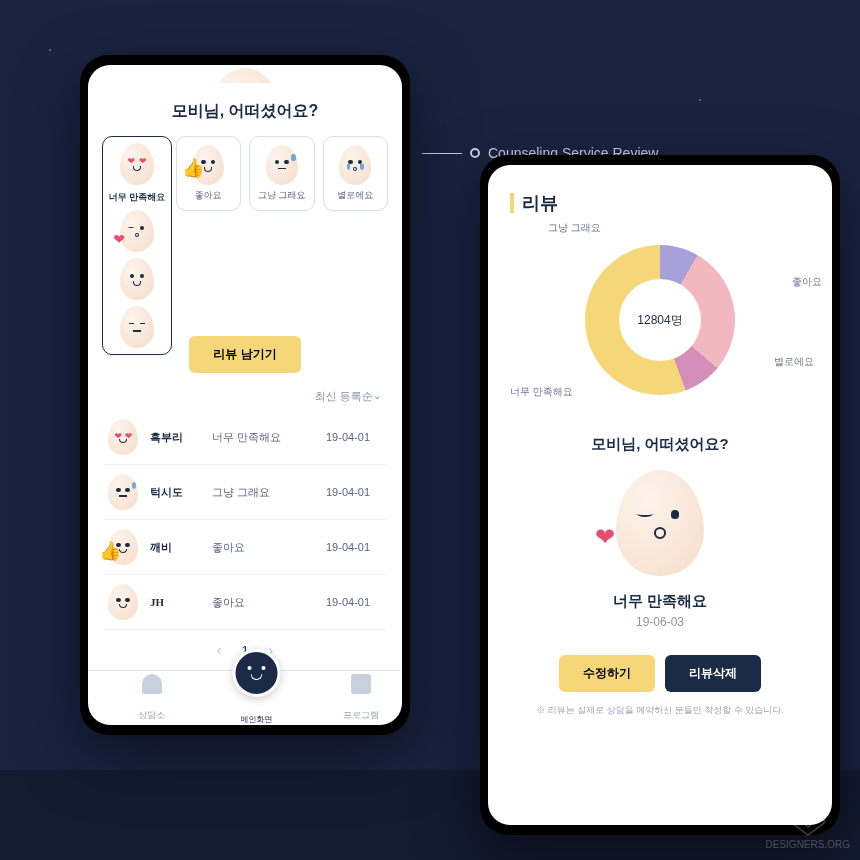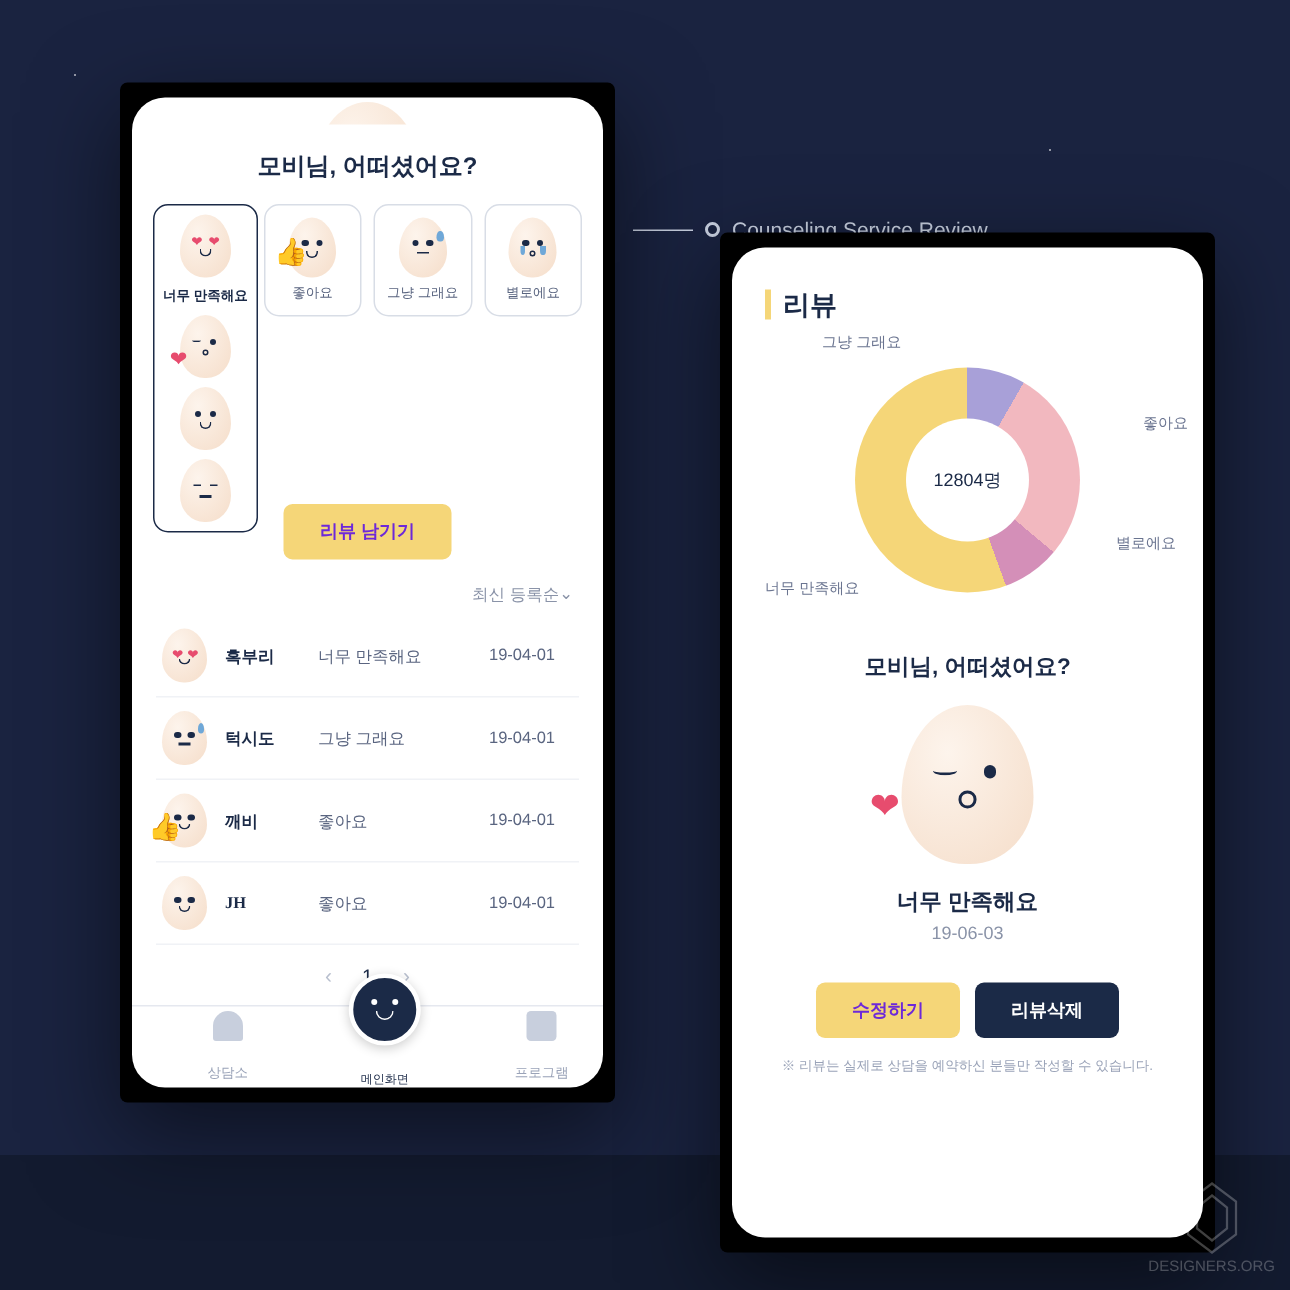--- a/index.html
+++ b/index.html
@@ -1,23 +1,23 @@
 <!DOCTYPE html>
 <html><head>
 <meta charset="utf-8">
 <style>
   * { box-sizing: border-box; margin: 0; padding: 0; font-family: -apple-system, BlinkMacSystemFont, "Segoe UI", sans-serif; }
   body { background: #1a2340; width: 860px; height: 860px; overflow: hidden; position: relative; }
   .bg-stars { position: absolute; inset: 0; background: #1a2340; }
   .bg-stars::before { content: ''; position: absolute; inset: 0; background-image: radial-gradient(1px 1px at 50px 50px, #fff, transparent), radial-gradient(1px 1px at 150px 120px, #fff, transparent), radial-gradient(1px 1px at 300px 80px, #fff, transparent), radial-gradient(1px 1px at 500px 200px, #fff, transparent), radial-gradient(1px 1px at 700px 100px, #fff, transparent), radial-gradient(1px 1px at 800px 300px, #fff, transparent); }
   .bg-city { position: absolute; bottom: 0; left: 0; right: 0; height: 90px; background: #0f1626; opacity: 0.6; }
   
-  .phone { position: absolute; background: #000; border-radius: 5px; padding: 10px 8px; box-shadow: 0 20px 60px rgba(0,0,0,0.5); }
+  .phone { position: absolute; background: #000; border-radius: 28px; padding: 10px 8px; box-shadow: 0 20px 60px rgba(0,0,0,0.5); }
   .phone-left { width: 330px; height: 680px; top: 55px; left: 80px; }
-  .phone-right { width: 330px; height: 680px; top: 155px; left: 480px; }
+  .phone-right { width: 360px; height: 680px; top: 155px; left: 480px; }
   .screen { background: #fff; border-radius: 22px; width: 100%; height: 100%; overflow: hidden; display: flex; flex-direction: column; }
   
   .annotation { position: absolute; color: #c8d0e0; font-size: 14px; left: 470px; top: 145px; display: flex; align-items: center; gap: 8px; }
   .annotation-dot { width: 10px; height: 10px; border: 2px solid #c8d0e0; border-radius: 50%; background: #1a2340; }
   .annotation-line { width: 40px; height: 1px; background: #c8d0e0; margin-left: -48px; }
   
   .peek-egg { height: 18px; display: flex; justify-content: center; align-items: flex-end; overflow: hidden; }
   .peek-egg .egg-body { width: 70px; height: 80px; margin-bottom: -65px; }
   
   .title { text-align: center; font-weight: 700; color: #1b2a47; font-size: 16px; padding: 18px 0 14px; }
@@ -41,21 +41,21 @@
   .mouth-o { position: absolute; width: 14%; height: 11%; border: 1.4px solid #1b2a47; border-radius: 50%; left: 43%; top: 54%; }
   .mouth-flat { position: absolute; width: 24%; height: 1.4px; background: #1b2a47; left: 38%; top: 58%; }
   .sweat { position: absolute; width: 14%; height: 18%; background: #6fa8d8; border-radius: 50% 50% 50% 50% / 60% 60% 40% 40%; right: 6%; top: 22%; }
   .tear { position: absolute; width: 10%; height: 14%; background: #6fa8d8; border-radius: 0 0 50% 50%; top: 48%; }
   .tear.l { left: 24%; } .tear.r { right: 24%; }
   .thumb { position: absolute; left: -30%; top: 30%; font-size: 18px; }
   .kiss-heart { position: absolute; left: -20%; top: 50%; font-size: 14px; color: #e74c6e; }
   .wink { position: absolute; width: 18%; height: 6%; border-bottom: 1.4px solid #1b2a47; border-radius: 0 0 50% 50%; top: 38%; }
   .wink.l { left: 24%; } 
   
-  .btn-yellow { background: #f5d678; color: #6d28d9; border: none; border-radius: 6px; padding: 10px 24px; font-size: 12px; font-weight: 600; }
+  .btn-yellow { background: #f5d678; color: #000000; border: none; border-radius: 6px; padding: 10px 24px; font-size: 12px; font-weight: 600; }
   .btn-navy { background: #1b2a47; color: #fff; border: none; border-radius: 6px; padding: 10px 24px; font-size: 12px; font-weight: 600; }
   .btn-center { display: flex; justify-content: center; padding: 16px 0 10px; }
   
   .sort-row { display: flex; justify-content: flex-end; padding: 6px 20px; font-size: 11px; color: #8a93a8; }
   .sort-row::after { content: ' ⌄'; }
   
   .list { padding: 0 16px; }
   .list-row { display: flex; align-items: center; gap: 12px; padding: 9px 4px; font-size: 11px; color: #5a6580; border-bottom: 1px solid #f0f2f6; }
   .list-row .egg-body { width: 30px; height: 36px; flex-shrink: 0; }
   .list-row .name { width: 50px; font-weight: 600; color: #1b2a47; font-family: Liberation Serif, serif; }

